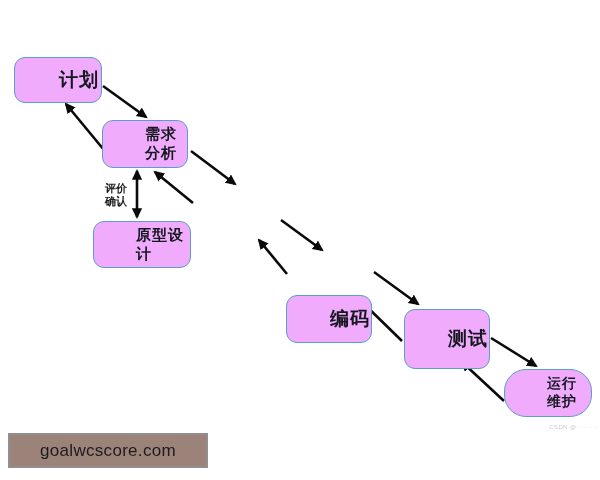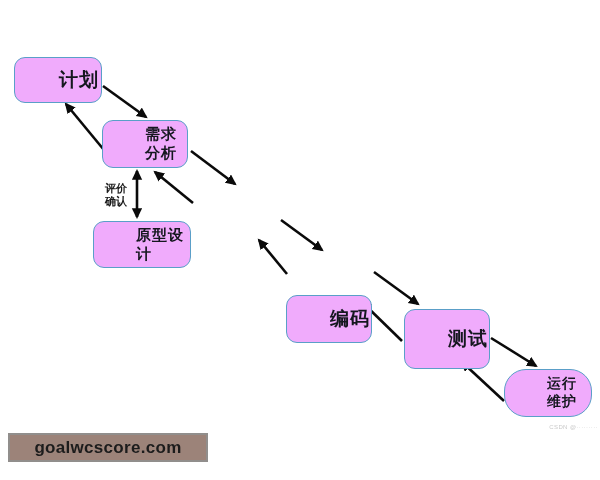--- a/index.html
+++ b/index.html
@@ -22,24 +22,24 @@
   #n-code   {left:286px;top:253px; width:86px;height:48px;margin-top:42px;}
   #n-test   {left:404px;top:309px; width:86px;height:60px;}
   #n-maint  {left:504px;top:369px; width:88px;height:48px;}
   .annotation{
     position:absolute;left:99px;top:182px;width:34px;
     font-size:11px;font-weight:bold;color:#1a1a1a;line-height:13px;text-align:center;
   }
   svg.arrows{position:absolute;left:0;top:0;width:600px;height:480px;pointer-events:none;}
   svg.arrows line{stroke:#0a0a0a;stroke-width:2.6px;}
   .banner{
-    position:absolute;left:8px;top:433px;width:200px;height:29px;
+    position:absolute;left:8px;top:433px;width:200px;height:35px;
     background:#9c8379;border:2px solid #918e8c;box-sizing:border-box;
     display:flex;align-items:center;justify-content:center;
-    font-size:17px;color:#1c1c1c;letter-spacing:0.3px;font-weight:bold;
+    font-size:17px;color:#1c1c1c;letter-spacing:0.3px;
   }
   .watermark{
     position:absolute;left:546px;top:424px;width:52px;
     font-size:6px;color:#c9c9c9;letter-spacing:0.4px;white-space:nowrap;text-align:right;
   }
 </style>
 </head>
 <body>
 
 <div class="canvas">

